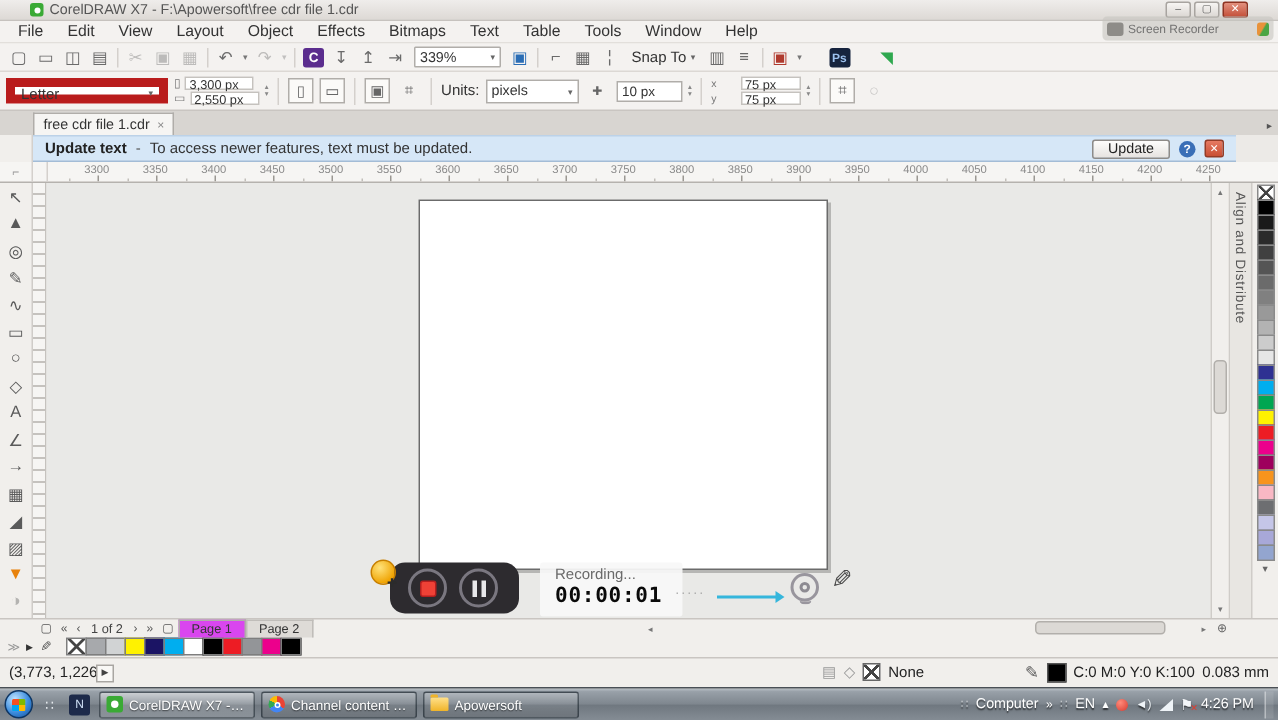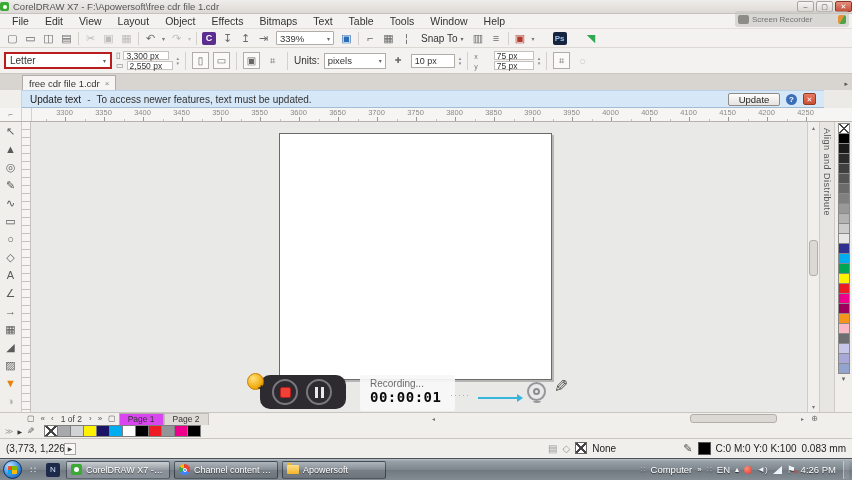--- a/index.html
+++ b/index.html
@@ -1,20 +1,20 @@
 <!DOCTYPE html>
 <html><head>
 <meta charset="utf-8">
 <style>
   * { margin:0; padding:0; box-sizing:border-box; }
   body { font-family:"Liberation Sans", sans-serif; }
   #screen { position:relative; width:852px; height:480px; background:#f0efec; overflow:hidden; font-family:"Liberation Sans", sans-serif; }
 
   
-  .titlebar { height:14px; background:linear-gradient(#efedeb,#ddd9d5); border-bottom:1px solid #c6c2be; display:flex; align-items:center; padding:0 0; }
+  .titlebar { height:14px; background:linear-gradient(#efedeb,#ddd9d5); border-bottom:1px solid #c6c2be; display:flex; align-items:center; padding:0 20px; }
   .app-icon { width:9px; height:9px; background:#3aaa35; border-radius:2px; margin-right:4px; display:flex; align-items:center; justify-content:center; }
   .app-icon i { width:4px; height:4px; background:#fff; border-radius:50%; }
   .title-text { font-size:9.5px; color:#555; flex:1; white-space:nowrap; overflow:hidden; }
   .win-controls { display:flex; gap:2px; }
   .win-btn { width:17px; height:11px; font-size:7px; line-height:10px; text-align:center; color:#555; background:linear-gradient(#f7f5f3,#dcd8d4); border:1px solid #a8a4a0; border-radius:2px; }
   .win-btn.close { background:linear-gradient(#e2907e,#c4503a); color:#fff; border-color:#8e3322; }
 
   
   .watermark { position:absolute; top:11px; right:3px; width:114px; height:16px; background:rgba(198,196,192,.6); border-radius:3px; display:flex; align-items:center; padding:0 3px; z-index:60; }
   .wm-cam { width:11px; height:9px; background:#8e8c88; border-radius:2px; margin-right:3px; }
@@ -36,21 +36,21 @@
   .ic-blue { color:#2a6db5 !important; }
   .ic-darkred { color:#b03a2e !important; }
   .ic-ps { background:#16243e; color:#9cc1ee !important; font-size:8px !important; min-width:14px; height:13px; border-radius:2px; font-weight:bold; margin:0 15px; }
   .ic-green { color:#2fa84f !important; }
   .zoom-select { width:58px; height:14px; background:#fff; border:1px solid #b0ada9; border-radius:1px; font-size:9.5px; color:#333; display:flex; align-items:center; padding:0 3px; margin:0 3px; }
   .zoom-select .arr, .dd-arr { margin-left:auto; font-size:6px; color:#666; }
   .snapto { font-size:10px; color:#333; display:flex; align-items:center; gap:3px; padding:0 5px; }
 
   
   .propbar { height:26px; background:#f4f2f0; border-bottom:1px solid #c9c5c1; display:flex; align-items:center; padding-left:4px; gap:4px; }
-  .preset-select { width:108px; height:17px; background:#fff; border:2px solid #b91c1c; font-size:10px; color:#333; display:flex; align-items:center; padding:0 4px; }
+  .preset-select { width:108px; height:17px; background:#fff; border:6px solid #b91c1c; font-size:10px; color:#333; display:flex; padding:0 4px; }
   .size-stack { display:flex; flex-direction:column; justify-content:center; gap:1px; }
   .size-row { display:flex; align-items:center; gap:3px; font-size:8.5px; color:#333; }
   .size-glyph { font-size:8px; color:#777; }
   .size-val { background:#fff; border:1px solid #c5c2be; width:46px; padding:0 2px; height:9px; line-height:8px; }
   .spin-col { display:flex; flex-direction:column; font-size:5px; color:#888; line-height:5px; }
   .pb-btn { width:17px; height:17px; border:1px solid transparent; display:flex; align-items:center; justify-content:center; font-size:10px; color:#666; }
   .pb-btn.framed { border-color:#b0ada9; background:#fbfaf8; }
   .pb-sep { width:1px; height:18px; background:#d4d0cc; margin:0 2px; }
   .units-label { font-size:10px; color:#333; }
   .units-select { width:62px; height:16px; background:#fff; border:1px solid #b0ada9; font-size:9.5px; color:#333; display:flex; align-items:center; padding:0 3px; }
@@ -64,21 +64,21 @@
   
   .doctab-row { height:16px; background:#d8d5d1; display:flex; align-items:flex-end; padding-left:22px; position:relative; }
   .doc-tab { height:15px; background:#f6f5f3; border:1px solid #b0ada9; border-bottom:none; display:flex; align-items:center; padding:0 6px; font-size:9.5px; color:#333; gap:5px; }
   .doc-tab .x { font-size:8px; color:#888; }
   .tabstrip-scroll { position:absolute; right:4px; bottom:2px; font-size:7px; color:#555; }
 
   
   .banner-row { height:18px; display:flex; }
   .banner-gap-l { width:22px; background:#f1efec; border-right:1px solid #d4d0cc; }
   .banner { flex:1; background:#d6e7f7; border-top:1px solid #bcd2e8; border-bottom:1px solid #a3bcd6; display:flex; align-items:center; padding:0 8px; gap:6px; }
-  .banner-title { font-size:10px; font-weight:normal; color:#222; }
+  .banner-title { font-size:10px; font-weight:bold; color:#222; }
   .banner-dash { font-size:10px; color:#555; }
   .banner-msg { font-size:10px; color:#333; }
   .banner-spacer { flex:1; }
   .banner-btn { width:52px; height:13px; background:linear-gradient(#fdfdfc,#e6e3e0); border:1px solid #8e8b88; border-radius:2px; font-size:9.5px; color:#222; text-align:center; line-height:12px; }
   .banner-help { width:11px; height:11px; border-radius:50%; background:#3a6fb7; color:#fff; font-size:8px; font-weight:bold; text-align:center; line-height:11px; }
   .banner-close { width:13px; height:12px; border-radius:2px; background:linear-gradient(#e67a62,#c94f35); border:1px solid #933c28; color:#fff; font-size:7px; text-align:center; line-height:11px; }
   .banner-gap-r { width:28px; background:#eceae7; }
 
   
   .hruler { height:14px; background:#f6f5f3; border-bottom:1px solid #b5b2ae; display:flex; }

